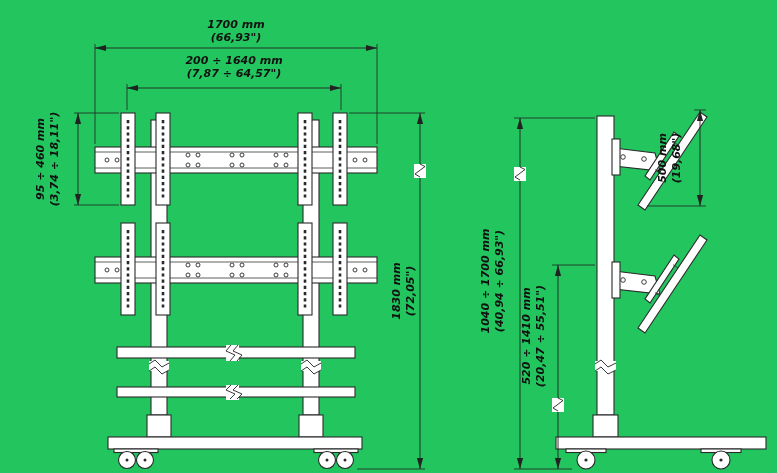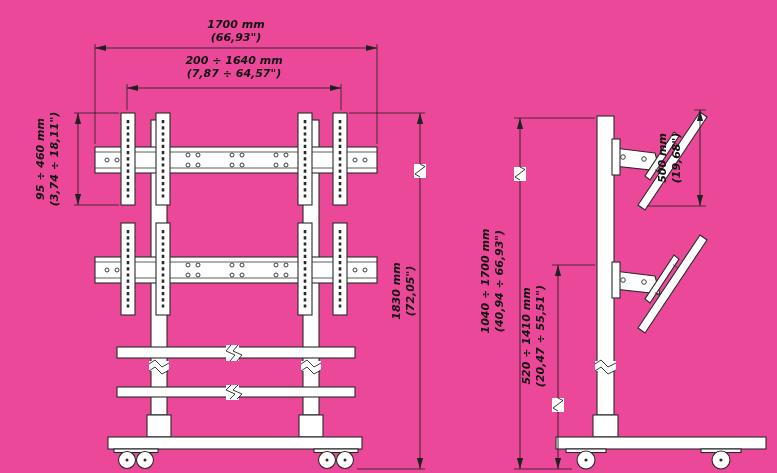--- a/index.html
+++ b/index.html
@@ -1,16 +1,16 @@
 <!DOCTYPE html>
 <html><head>
 <meta charset="utf-8">
 <style>
   html,body{margin:0;padding:0;background:#ffffff;}
-  .canvas{position:relative;width:777px;height:473px;background:#ec4899;overflow:hidden;
+  .canvas{position:relative;width:777px;height:473px;background:#22c55e;overflow:hidden;
           font-family:"DejaVu Sans",sans-serif;}
   svg{display:block;}
   .part{fill:#ffffff;stroke:#2a2a2a;stroke-width:1.1;}
   .thin{stroke:#2a2a2a;stroke-width:0.75;fill:none;}
   .hole{fill:none;stroke:#2a2a2a;stroke-width:0.9;}
   .hub{fill:#2a2a2a;stroke:none;}
   .slot{stroke:#2a2a2a;stroke-width:2.6;stroke-dasharray:3.2 3;fill:none;}
   .dim{stroke:#222222;stroke-width:0.9;fill:none;}
   .ext{stroke:#222222;stroke-width:0.8;fill:none;}
   .brk{stroke:#222222;stroke-width:0.9;fill:none;}

